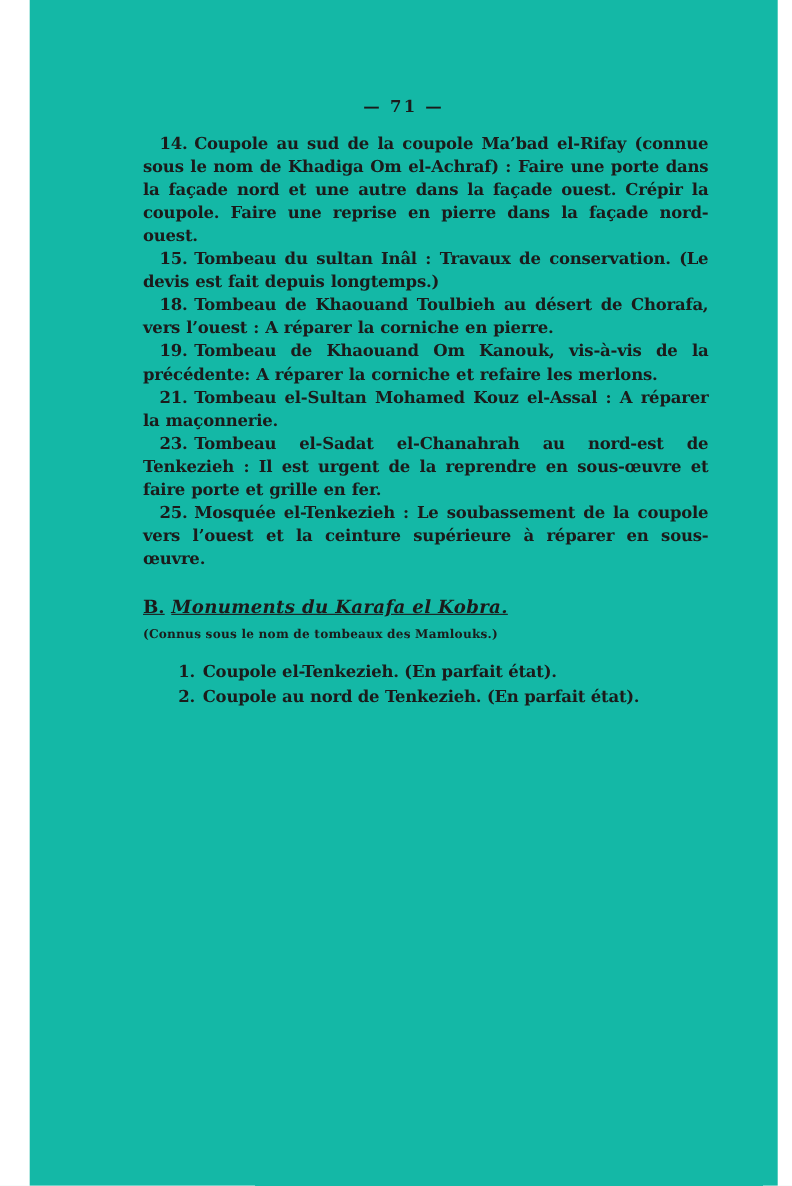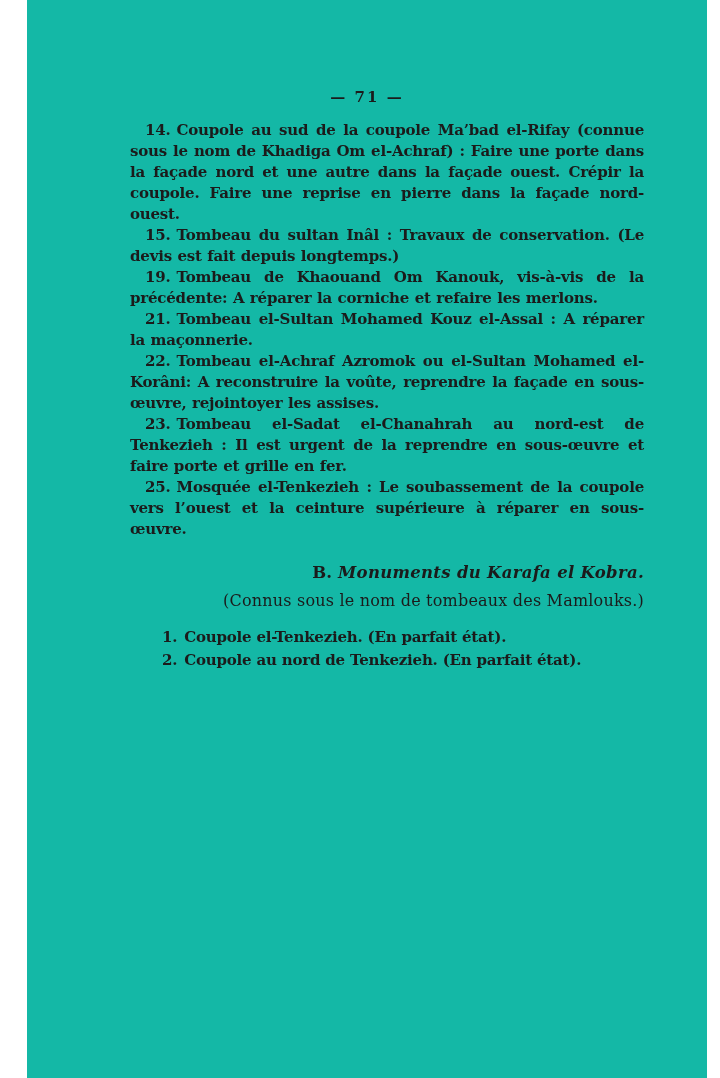--- a/index.html
+++ b/index.html
@@ -37,34 +37,35 @@
     font-weight: bold;
     line-height: 21px;
     letter-spacing: -0.2px;
     word-spacing: 0.5px;
   }
   .para .num {
     padding-right: 6px;
   }
   .section-heading {
     margin: 23px 0 0 0;
-    text-align: right;
+    text-align: left;
     font-size: 16.5px;
     font-weight: bold;
+    text-decoration: underline;
   }
   .section-heading .title {
     font-style: italic;
     padding-left: 6px;
     letter-spacing: 0.3px;
   }
   .section-note {
     margin: 9px 0 0 0;
-    text-align: right;
-    font-size: 16px;
-    font-weight: normal;
+    text-align: left;
+    font-size: 11px;
+    font-weight: bold;
     letter-spacing: 0.2px;
   }
   .b-list {
     margin: 16px 0 0 32px;
   }
   .b-item {
     margin: 0;
     font-size: 15px;
     font-weight: bold;
     line-height: 23px;
@@ -82,27 +83,27 @@
   <div class="page-number">— 71 —</div>
 
   <div class="content">
 
     <p class="para"><span class="num">14.</span><span>Coupole au sud de la coupole Ma’bad el-Rifay (connue sous le nom de Khadiga Om el-Achraf) : Faire une porte dans la façade nord et une autre dans la façade ouest. Crépir la coupole. Faire une reprise en pierre dans la façade nord-ouest.</span></p>
 
     <p class="para"><span class="num">15.</span><span>Tombeau du sultan Inâl : Travaux de conservation. (Le devis est fait depuis longtemps.)</span></p>
 
 
 
+    <p class="para"><span class="num">18.</span><span>Tombeau de Khaouand Toulbieh au désert de Chorafa, vers l’ouest : A réparer la corniche en pierre.</span></p>
 
     <p class="para"><span class="num">19.</span><span>Tombeau de Khaouand Om Kanouk, vis-à-vis de la précédente: A réparer la corniche et refaire les merlons.</span></p>
 
 
     <p class="para"><span class="num">21.</span><span>Tombeau el-Sultan Mohamed Kouz el-Assal : A réparer la maçonnerie.</span></p>
 
-    <p class="para"><span class="num">22.</span><span>Tombeau el-Achraf Azromok ou el-Sultan Mohamed el-Korâni: A reconstruire la voûte, reprendre la façade en sous-œuvre, rejointoyer les assises.</span></p>
 
     <p class="para"><span class="num">23.</span><span>Tombeau el-Sadat el-Chanahrah au nord-est de Tenkezieh : Il est urgent de la reprendre en sous-œuvre et faire porte et grille en fer.</span></p>
 
 
     <p class="para"><span class="num">25.</span><span>Mosquée el-Tenkezieh : Le soubassement de la coupole vers l’ouest et la ceinture supérieure à réparer en sous-œuvre.</span></p>
 
     <h3 class="section-heading"><span class="prefix">B.</span><span class="title">Monuments du Karafa el Kobra.</span></h3>
 
     <p class="section-note">(Connus sous le nom de tombeaux des Mamlouks.)</p>
 

